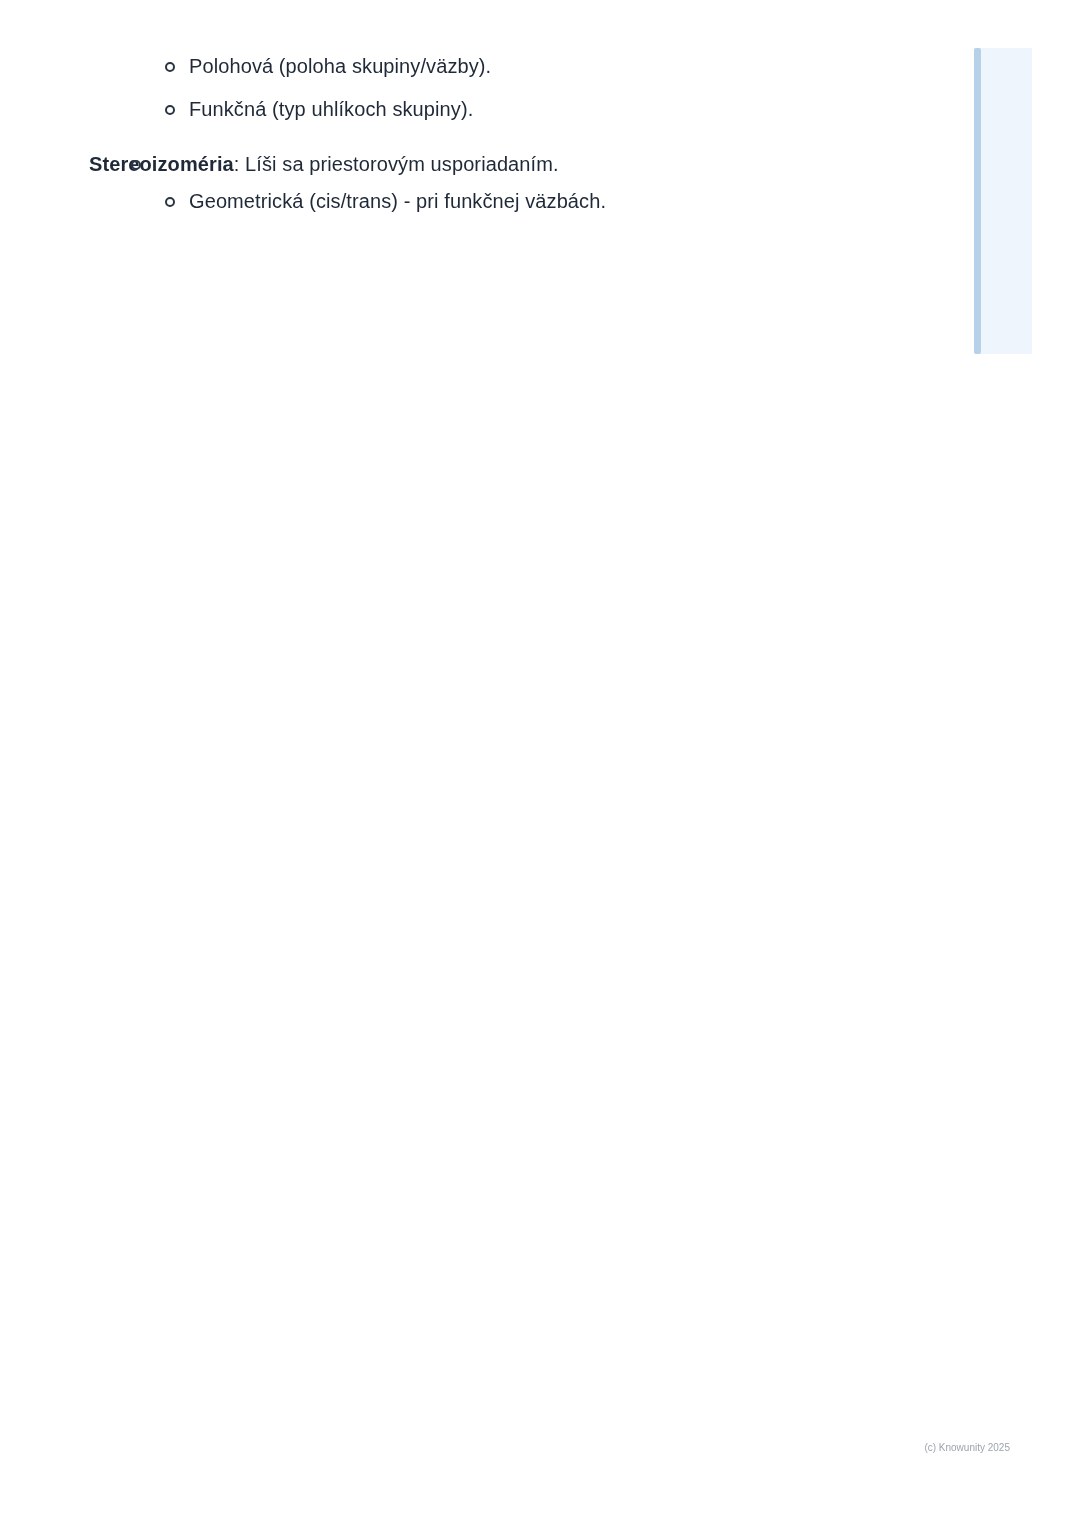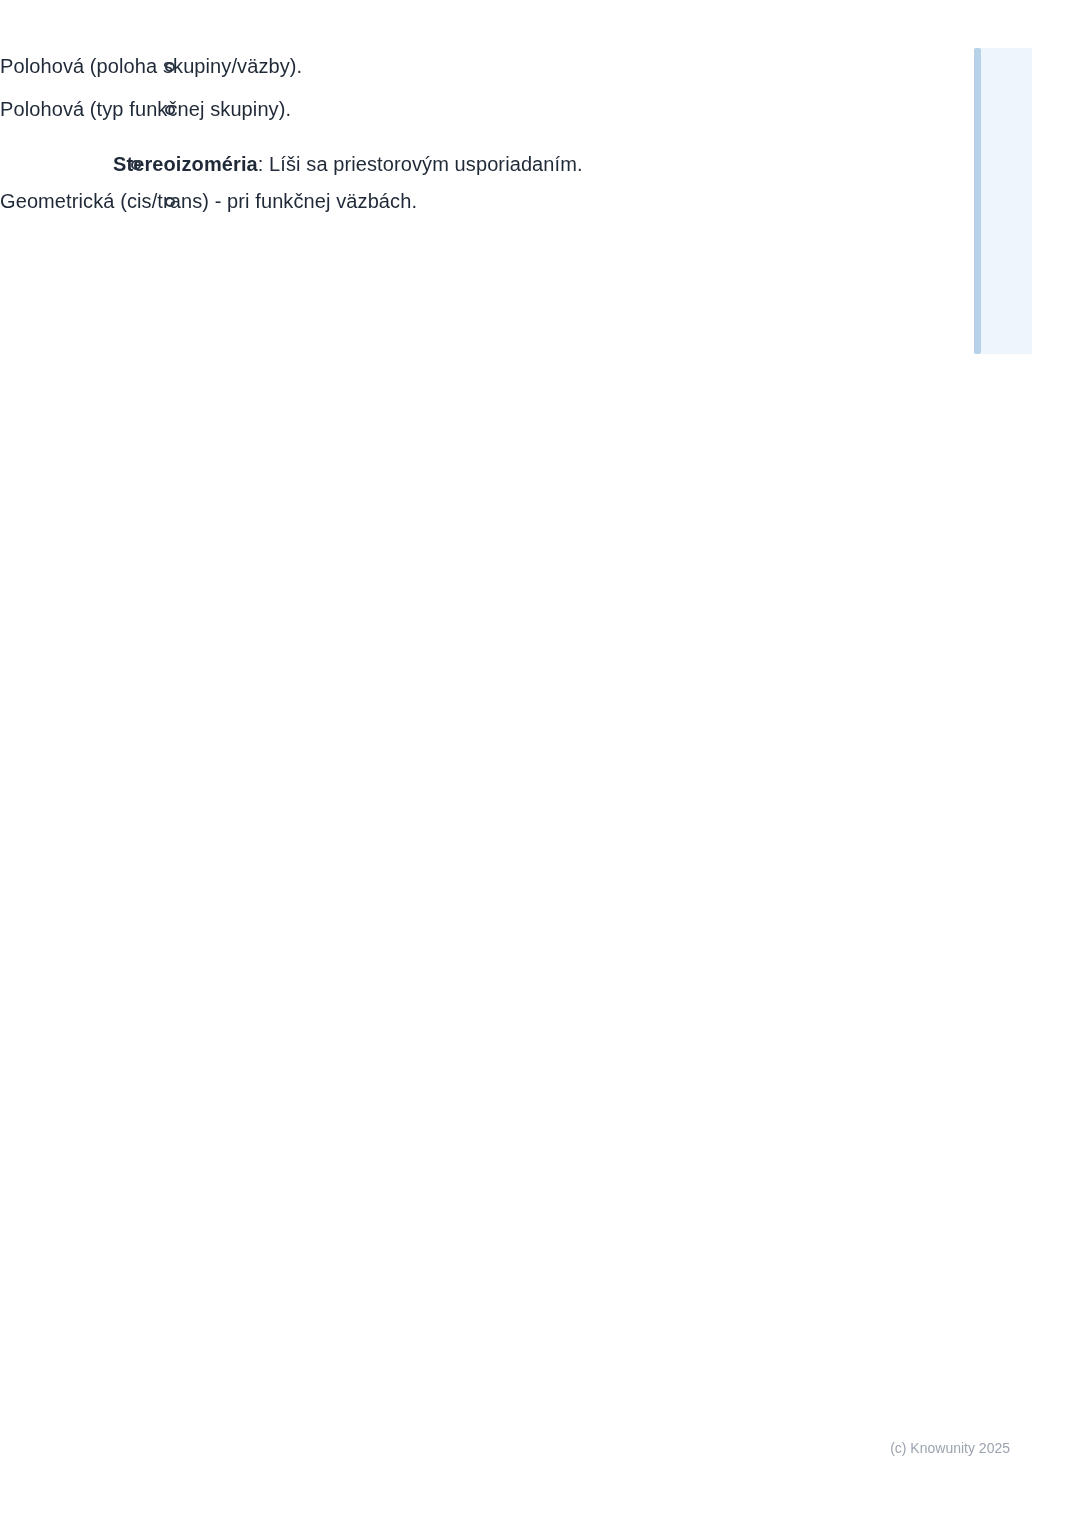--- a/index.html
+++ b/index.html
@@ -25,27 +25,28 @@
   .row {
     position: relative;
     font-size: 20px;
     line-height: 37px;
     letter-spacing: 0.1px;
   }
   .row .txt {
     display: block;
   }
   .sub-row {
+    padding-left: 189px;
     margin-bottom: 6px;
   }
   .sub-row .txt {
     max-width: 560px;
   }
   .top-row {
-    padding-left: 113px;
+    padding-left: 89px;
     margin-top: 18px;
     margin-bottom: 0;
   }
   .bullet {
     position: absolute;
     top: 14px;
     width: 10px;
     height: 10px;
     box-sizing: border-box;
     border: 2px solid #2b3544;
@@ -70,40 +71,40 @@
     left: 0;
     width: 7px;
     height: 306px;
     background: #b7d1e9;
     border-radius: 2px;
   }
   .footer {
     position: absolute;
     top: 1439px;
     right: 70px;
-    font-size: 14px;
+    font-size: 10px;
     line-height: 18px;
     color: #9ca3af;
   }
 </style>
 </head>
 <body>
 
 <div class="page">
 
   <div class="content">
 
     <div class="row sub-row">
       <span class="bullet"></span>
       <span class="txt">Polohová (poloha skupiny/väzby).</span>
     </div>
 
     <div class="row sub-row">
       <span class="bullet"></span>
-      <span class="txt">Polohová (typ funkčnej skupiny).</span>
+      <span class="txt">Funkčná (typ uhlíkoch skupiny).</span>
     </div>
 
     <div class="row top-row">
       <span class="bullet"></span>
       <span class="txt"><span class="term">Stereoizoméria</span><span>: Líši sa priestorovým usporiadaním.</span></span>
     </div>
 
     <div class="row sub-row">
       <span class="bullet"></span>
       <span class="txt">Geometrická (cis/trans) - pri funkčnej väzbách.</span>

